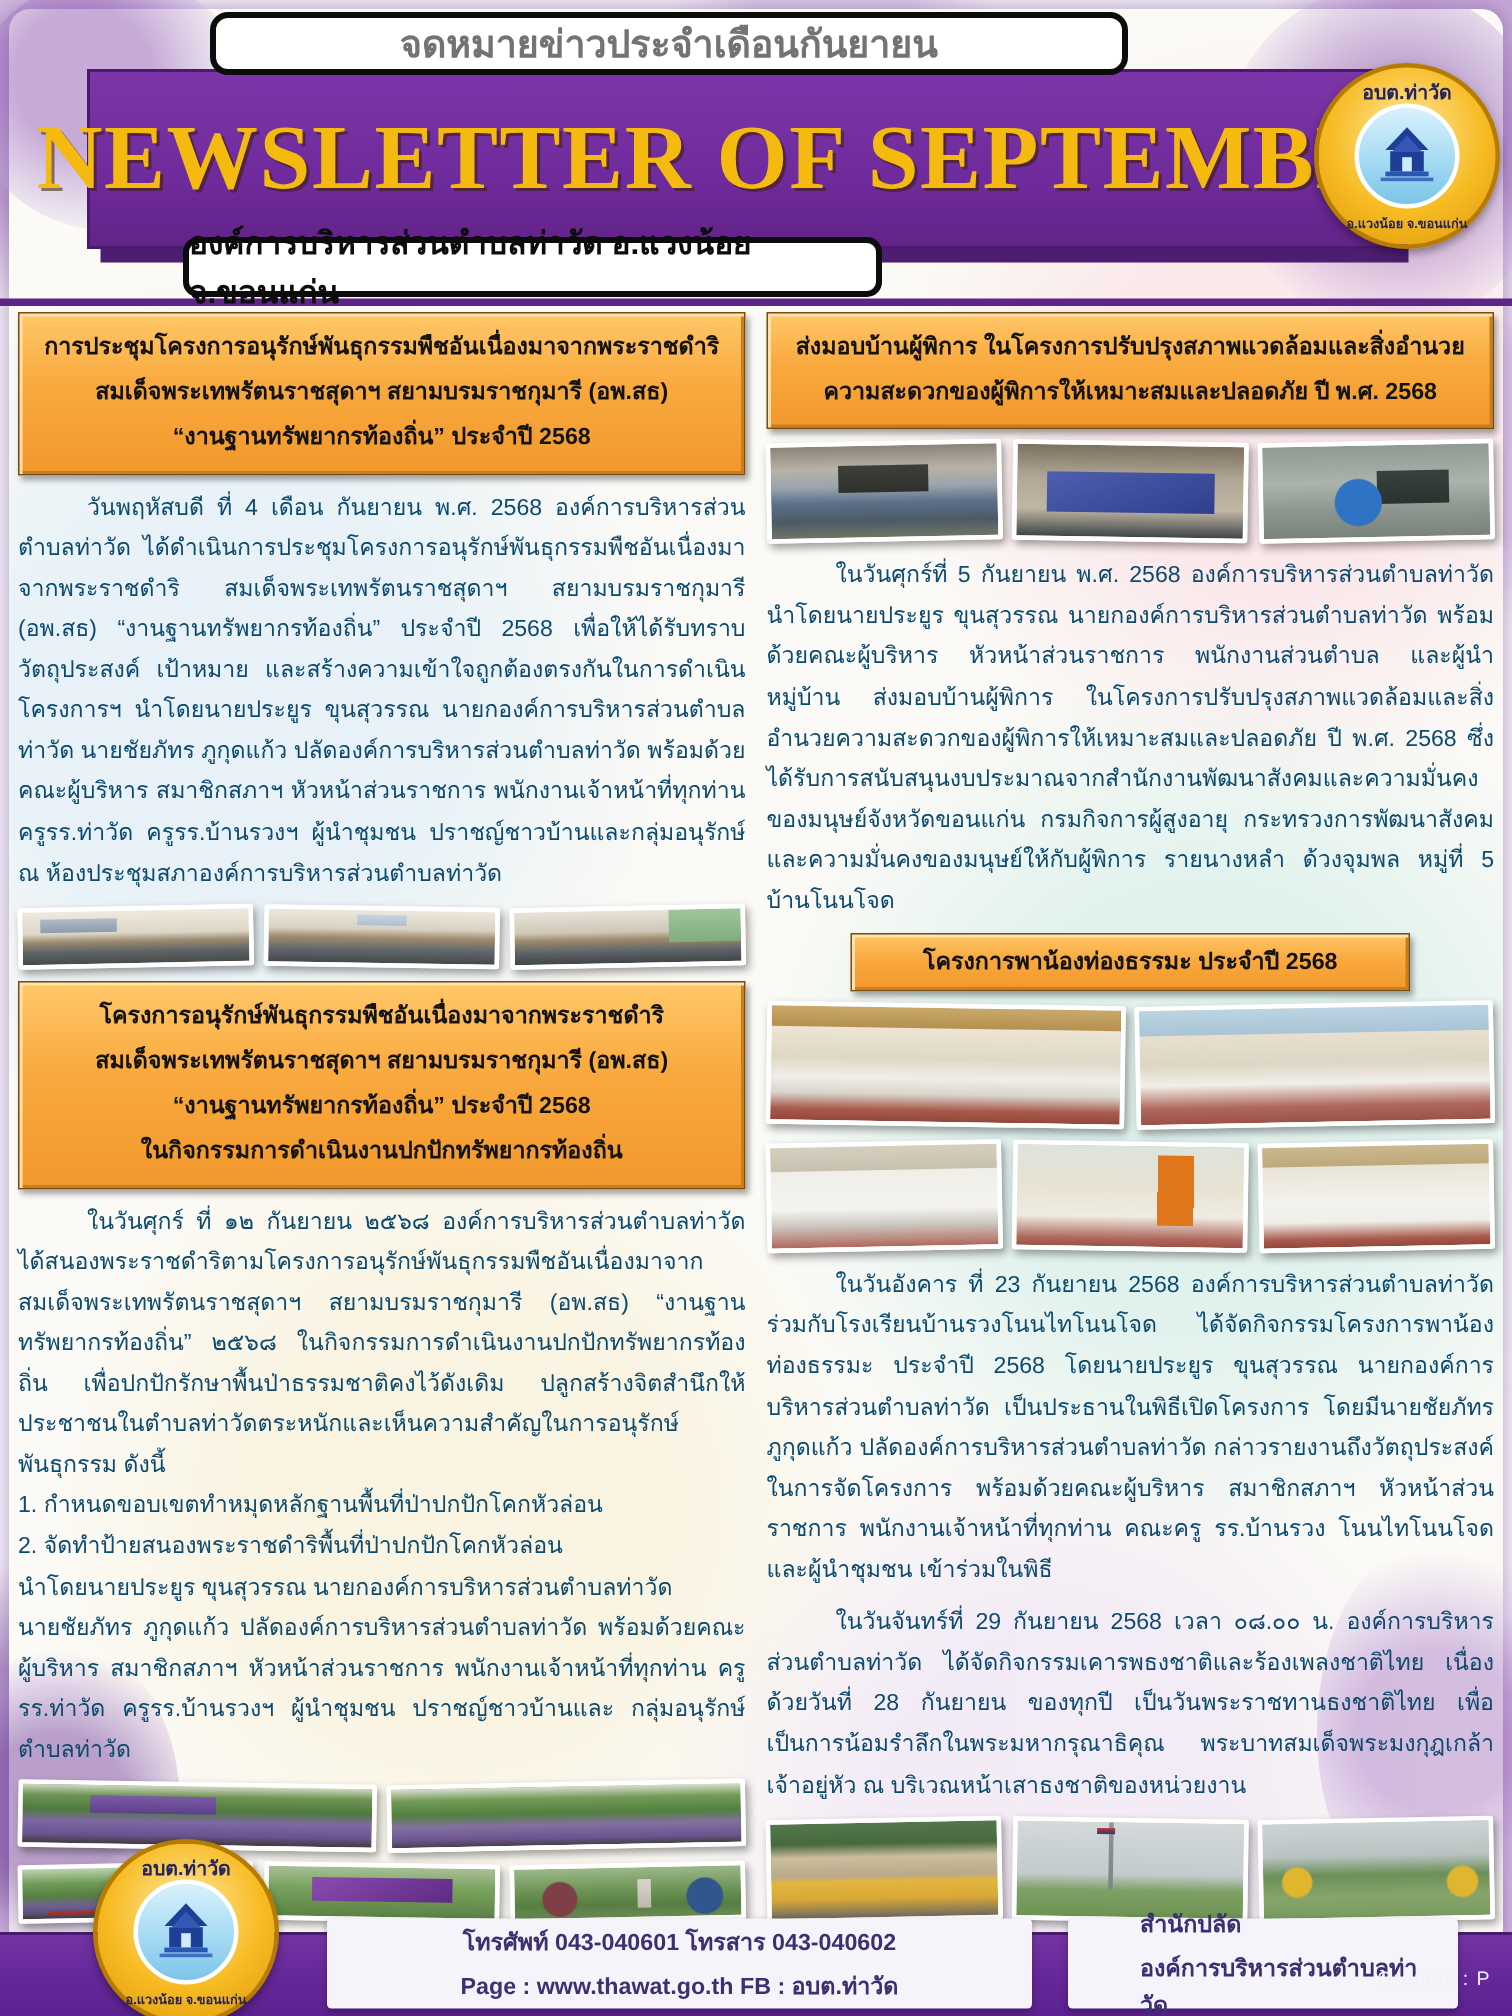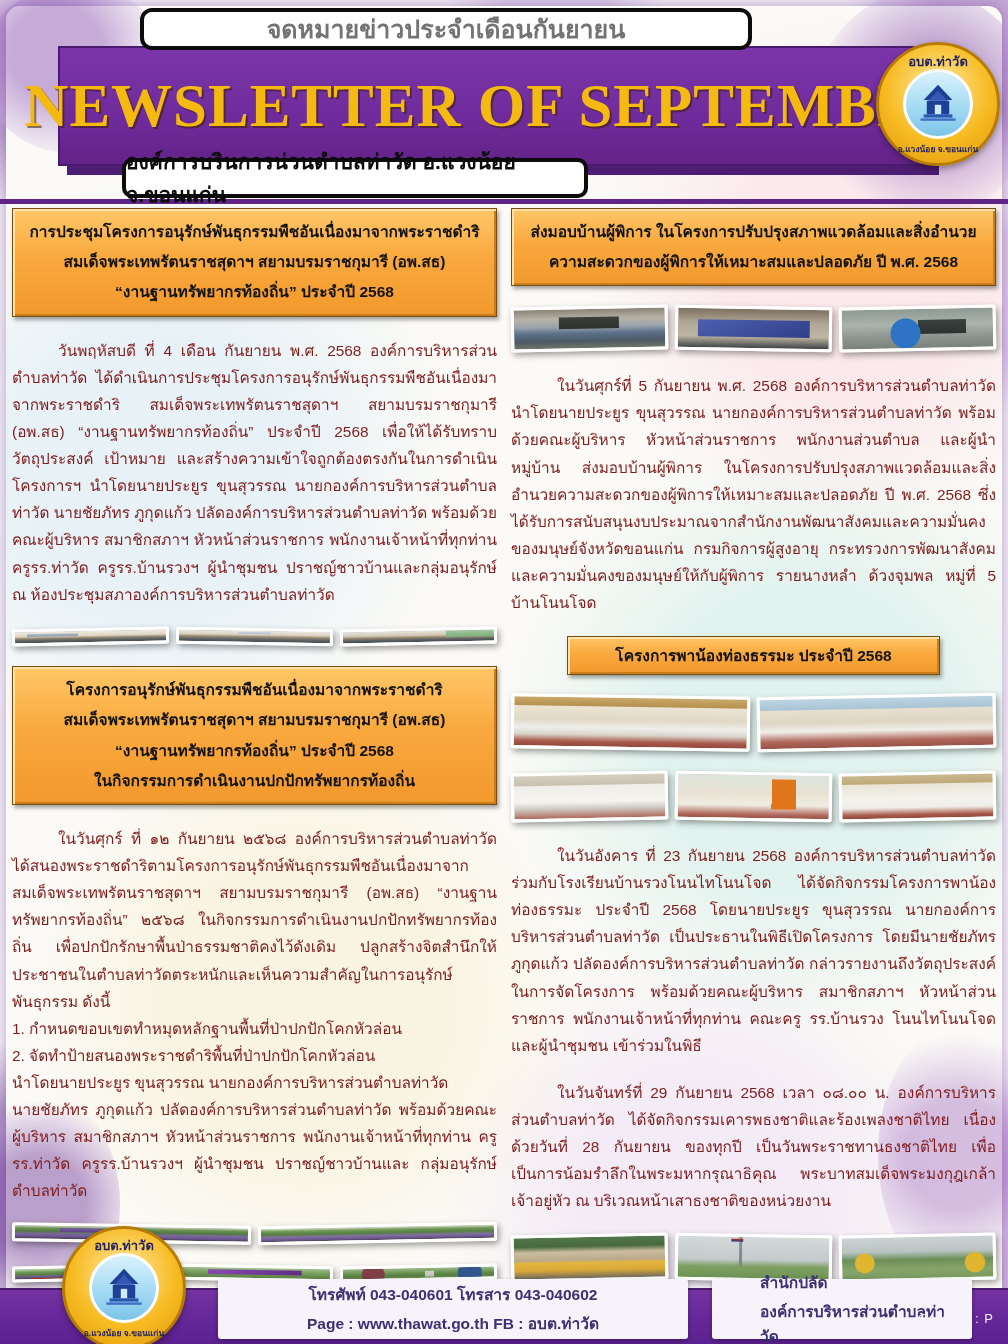--- a/index.html
+++ b/index.html
@@ -84,30 +84,30 @@
   .badge-bottom{ position:absolute; bottom:7px; left:0; width:100%; text-align:center;
     font-size:8.5px; font-weight:bold; color:#23235e; }
   .header-badge{ position:absolute; right:8px; top:42px; z-index:6; }
   .footer-badge{ position:absolute; left:62px; bottom:-6px; z-index:12; }
 
   
   .columns{
     position:absolute; left:12px; top:208px; width:984px; height:1082px;
     display:flex; gap:14px; z-index:2;
   }
-  .col{ width:485px; display:flex; flex-direction:column;gap:12px; }
+  .col{ width:485px; display:flex; flex-direction:column; }
   .hl-box{
     background:linear-gradient(180deg,#ffc768 0%,#f9a93e 45%,#f2982c 100%);
     border:1px solid #7a4d0e;
     box-shadow:inset 2px 2px 0 #ffe2ab, inset -2px -2px 0 #c87e1c, 2px 3px 4px rgba(0,0,0,.35);
     padding:8px 10px; text-align:center; font-weight:bold; font-size:15.5px;
     line-height:1.95; color:#131313; margin-bottom:8px;
   }
   .hl-narrow{ margin-left:56px; margin-right:56px; line-height:1.5; padding:7px 8px;text-align:center; }
-  .body-text{ font-size:15.4px; line-height:1.76; text-align:justify; color:#7f1d1d; margin-bottom:8px; }
+  .body-text{ font-size:15.4px; line-height:1.76; text-align:justify; color:#0c4a6e; margin-bottom:8px; }
   .indent{ text-indent:46px; }
 
   
   .ph-row{ display:flex; gap:7px; margin-bottom:9px; }
   .ph{ flex:1; border:3px solid #fff; border-radius:2px; box-shadow:2px 3px 6px rgba(0,0,0,.38); }
   .r1{ transform:rotate(-1.1deg); } .r2{ transform:rotate(0.9deg); }
   .h120{ height:118px; } .h104{ height:102px; } .h128{ height:126px; }
   .h114{ height:112px; } .h132{ height:130px; } .h108{ height:106px; }
 
   .v-meet1{ background:
@@ -216,21 +216,21 @@
         <polygon points="30,8 18,21 42,21" fill="#3558b4"></polygon>
         <rect x="16" y="21" width="28" height="17" fill="#1e3f96"></rect>
         <rect x="26" y="26" width="8" height="12" fill="#cfeafc"></rect>
         <rect x="12" y="38" width="36" height="4" fill="#2a57b0"></rect>
         <rect x="8" y="43" width="44" height="3" fill="#3f6ec4"></rect>
       </svg>
     </div>
     <div class="badge-bottom">อ.แวงน้อย จ.ขอนแก่น</div>
   </div>
   <div class="org-label-box">
-    <span>องค์การบรินการน่วนตำบลท่าวัด อ.แวงน้อย จ.ขอนแก่น</span>
+    <span>องค์การบริหารส่วนตำบลท่าวัด อ.แวงน้อย จ.ขอนแก่น</span>
   </div>
   <div class="divider"></div>
 
   <main class="columns">
 
     <section class="col">
       <div class="hl-box">
         <div>การประชุมโครงการอนุรักษ์พันธุกรรมพืชอันเนื่องมาจากพระราชดำริ</div>
         <div>สมเด็จพระเทพรัตนราชสุดาฯ สยามบรมราชกุมารี (อพ.สธ)</div>
         <div>“งานฐานทรัพยากรท้องถิ่น” ประจำปี 2568</div>

